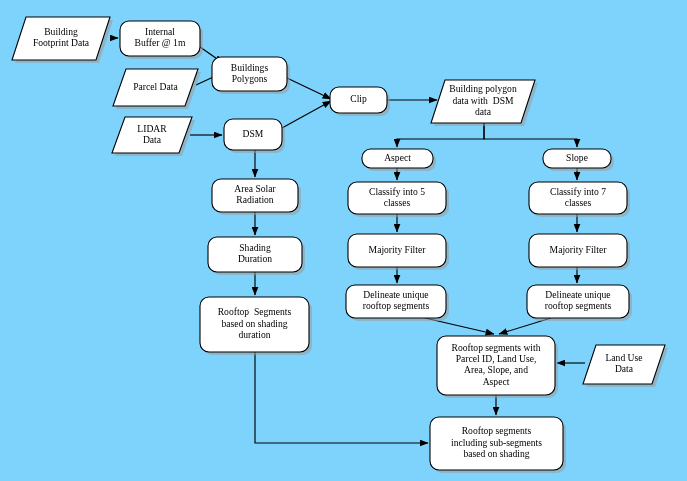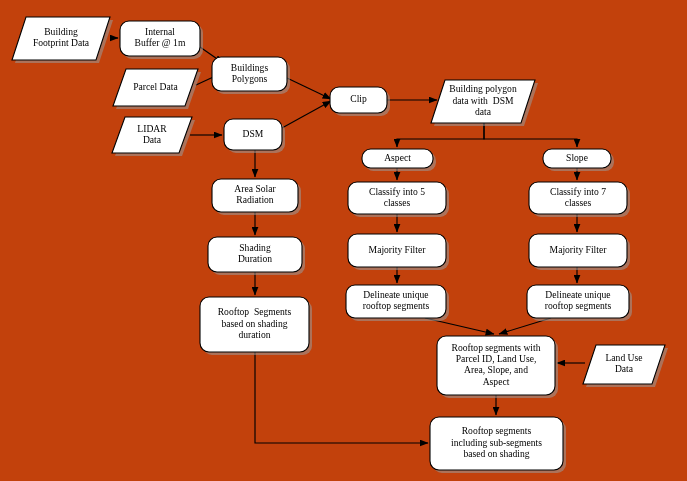--- a/index.html
+++ b/index.html
@@ -4,21 +4,21 @@
 <style>
   html, body {
     margin: 0;
     padding: 0;
     background: #ffffff;
   }
   #chart-root {
     position: relative;
     width: 687px;
     height: 481px;
-    background: #c2410c;
+    background: #7dd3fc;
     font-family: "Liberation Serif", "DejaVu Serif", serif;
     overflow: hidden;
   }
   svg#flow {
     display: block;
     width: 687px;
     height: 481px;
   }
   .node-shape {
     fill: #ffffff;

